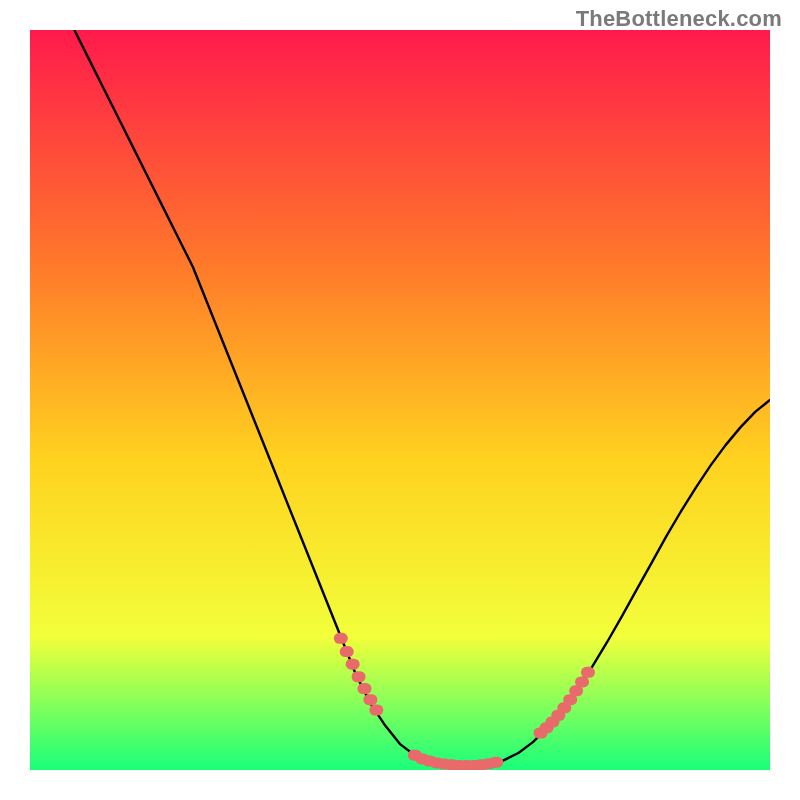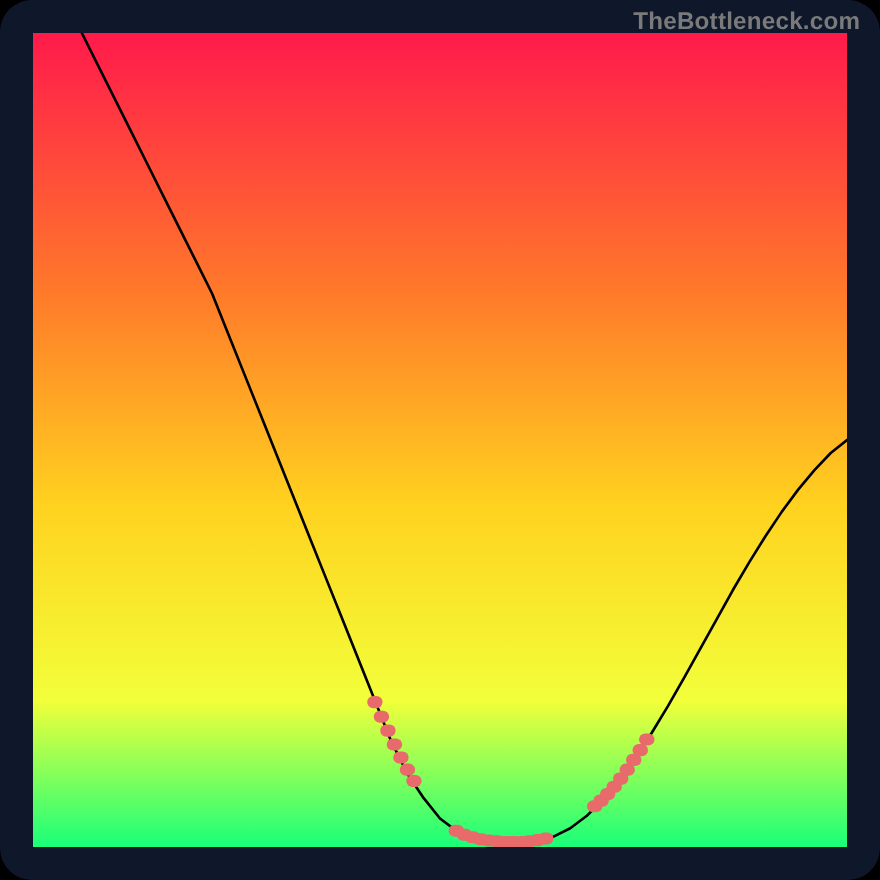--- a/index.html
+++ b/index.html
@@ -1,17 +1,17 @@
 <!DOCTYPE html>
 <html><head>
 <meta charset="utf-8">
 <style>
   * { margin: 0; padding: 0; box-sizing: border-box; }
   html, body { width: 800px; height: 800px; background: #000; overflow: hidden; }
-  .frame { position: absolute; top: 0; left: 0; width: 800px; height: 800px; background: #0f172a; border-radius: 29px; }
+  .frame { position: absolute; top: 0; left: 0; width: 800px; height: 800px; background: #ffffff; }
   .watermark {
     position: absolute;
     top: 6px; right: 18px;
     font-family: Arial, Helvetica, sans-serif;
     font-size: 22px;
     font-weight: 600;
     color: #7a7a7a;
     letter-spacing: 0.2px;
   }
   .plot {

